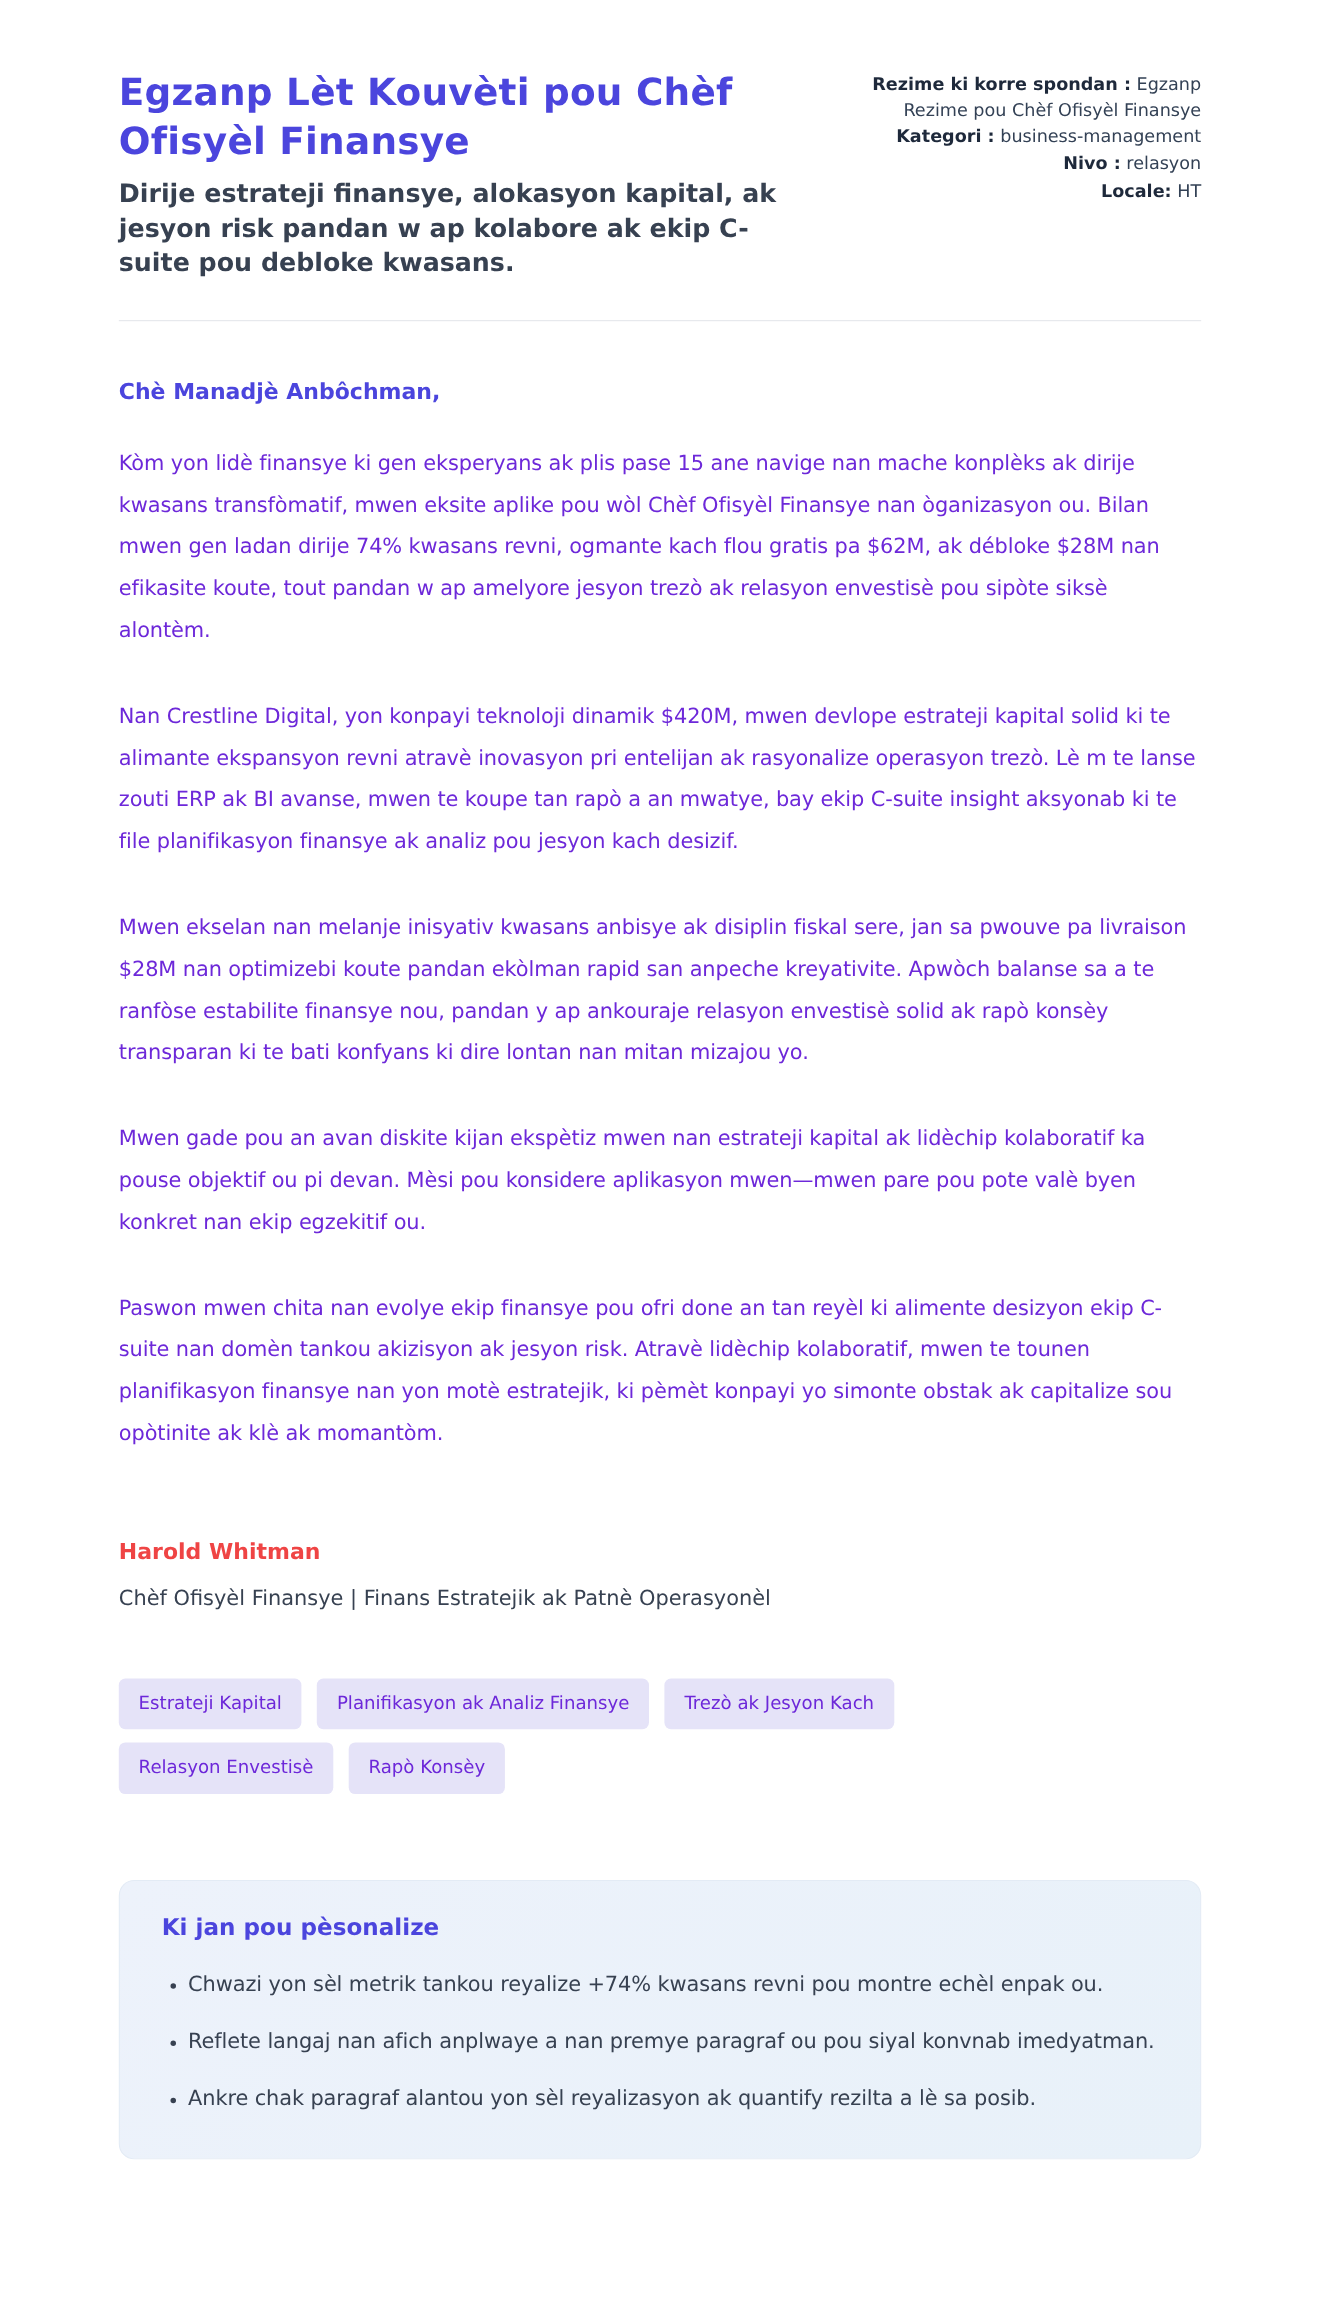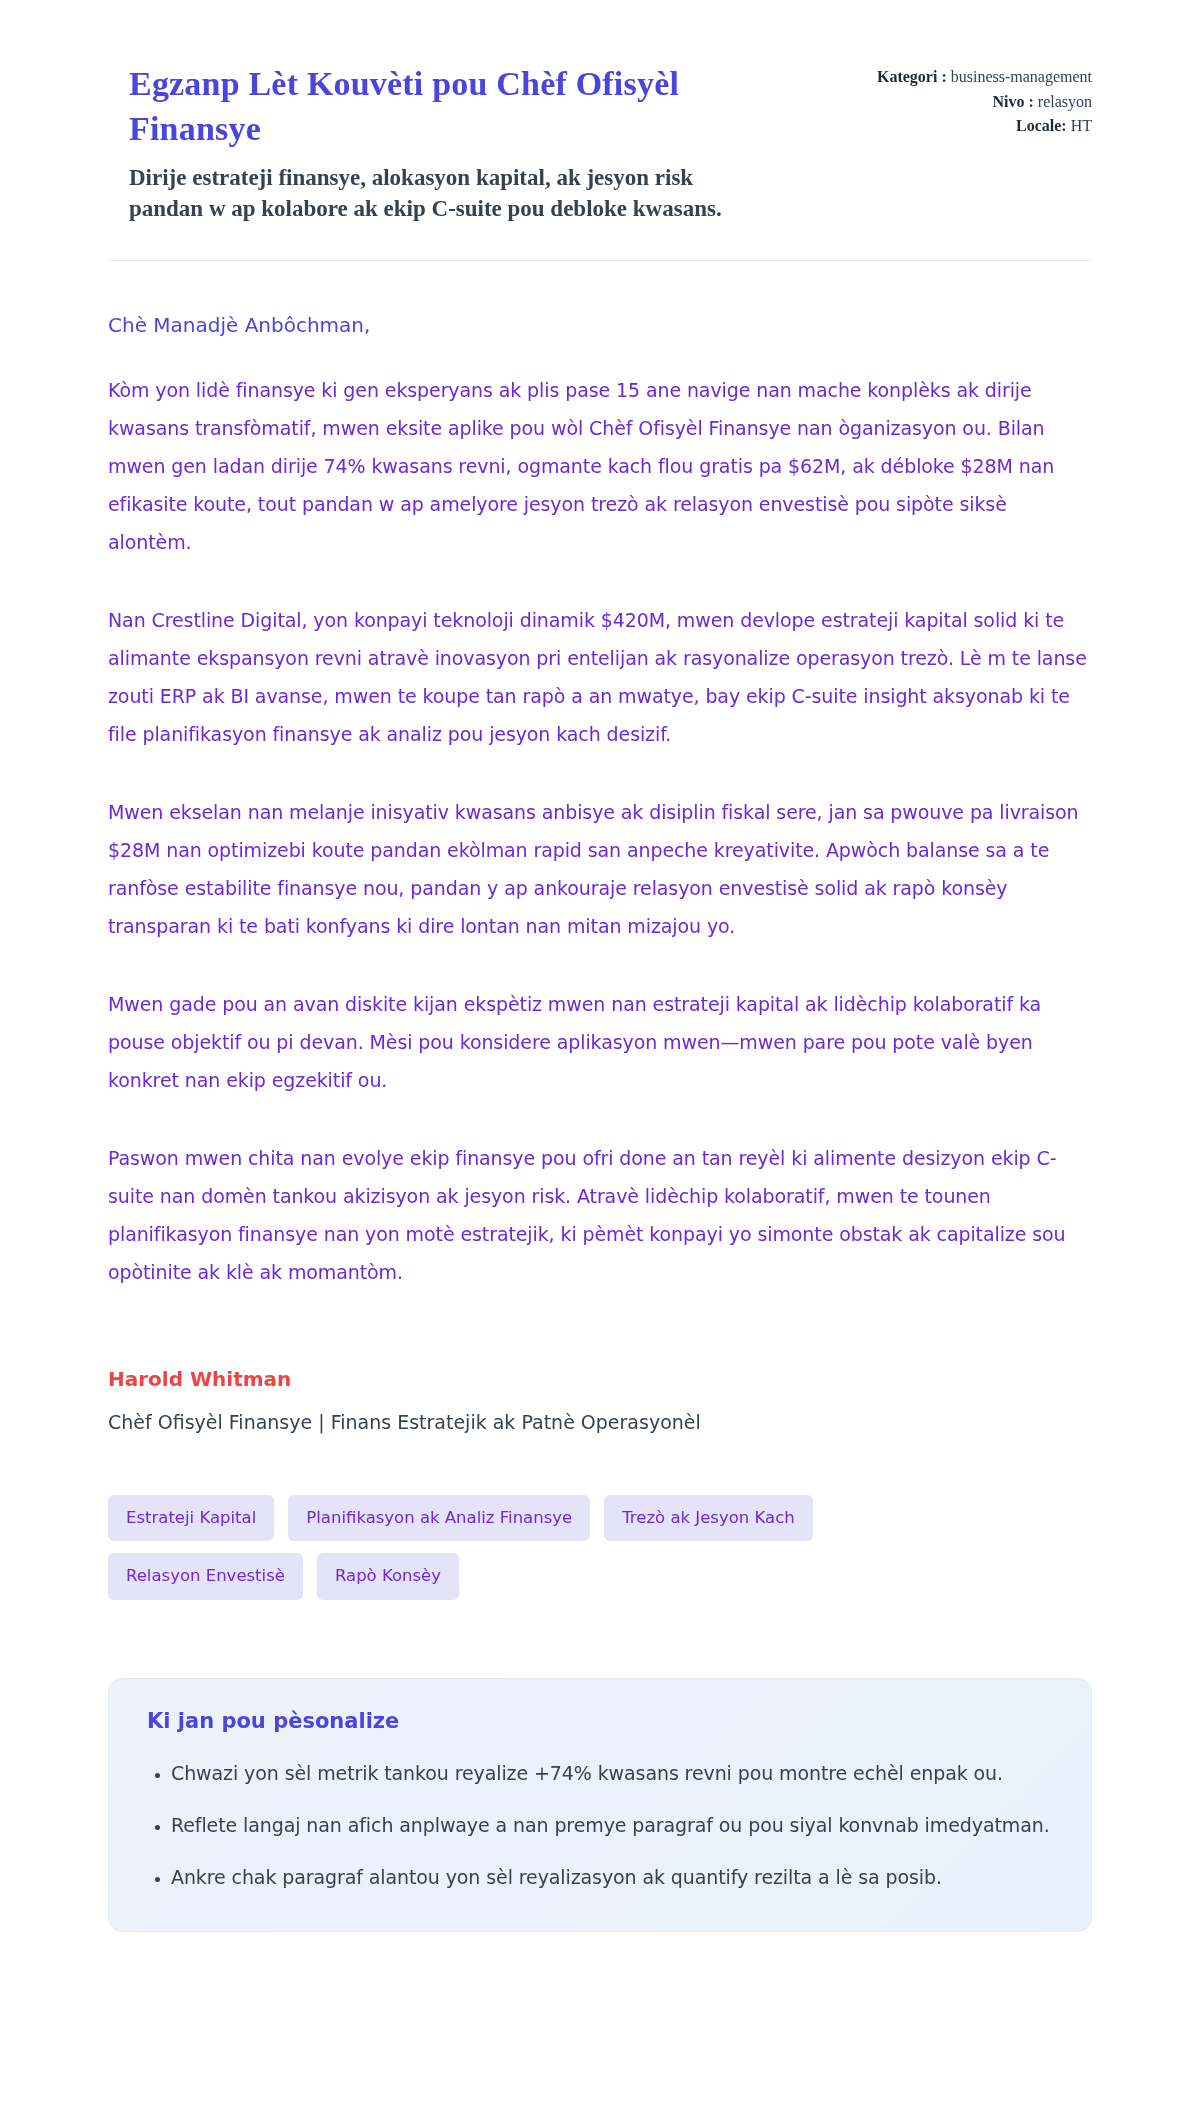--- a/index.html
+++ b/index.html
@@ -16,24 +16,23 @@
     background: #ffffff;
     padding: 62px 0 66px 0;
   }
   .container {
     width: 984px;
     margin: 0 auto;
   }
   
   .header {
     display: flex;
-    justify-content: flex-end;
+    justify-content: space-between;
     align-items: flex-start;
     gap: 16px;
-    font-family: Liberation Serif, serif;
   }
   .title-block { max-width: 625px; }
   .page-title {
     margin: 0 0 10px 0;
     font-size: 34px;
     line-height: 1.32;
     font-weight: 700;
     color: #4b45dd;
     letter-spacing: 0.2px;
   }
@@ -57,21 +56,21 @@
   .meta-label { font-weight: 700; color: #1e293b; }
   .divider {
     border: none;
     border-top: 1px solid #e5e7eb;
     margin: 36px 0 0 0;
   }
   
   .greeting {
     margin-top: 52px;
     font-size: 20px;
-    font-weight: 400;
+    font-weight: 700;
     color: #4b45dd;
   }
   .letter-paragraph {
     margin: 34px 0 0 0;
     font-size: 19px;
     line-height: 38px;
     color: #6d28d9;
     letter-spacing: -0.1px;
   }
   .letter-paragraph + .letter-paragraph { margin-top: 40px; }
@@ -138,20 +137,24 @@
 <div class="page">
   <div class="container">
 
     <div class="header">
       <div class="title-block">
         <h1 class="page-title">Egzanp Lèt Kouvèti pou Chèf Ofisyèl Finansye</h1>
         <p class="page-subtitle">Dirije estrateji finansye, alokasyon kapital, ak jesyon risk pandan w ap kolabore ak ekip C-suite pou debloke kwasans.</p>
       </div>
       <div class="meta-block">
         <div class="meta-line">
+          <span class="meta-label">Rezime ki korre spondan :</span>
+          <span class="meta-value">Egzanp Rezime pou Chèf Ofisyèl Finansye</span>
+        </div>
+        <div class="meta-line">
           <span class="meta-label">Kategori :</span>
           <span class="meta-value">business-management</span>
         </div>
         <div class="meta-line">
           <span class="meta-label">Nivo :</span>
           <span class="meta-value">relasyon</span>
         </div>
         <div class="meta-line">
           <span class="meta-label">Locale:</span>
           <span class="meta-value">HT</span>

